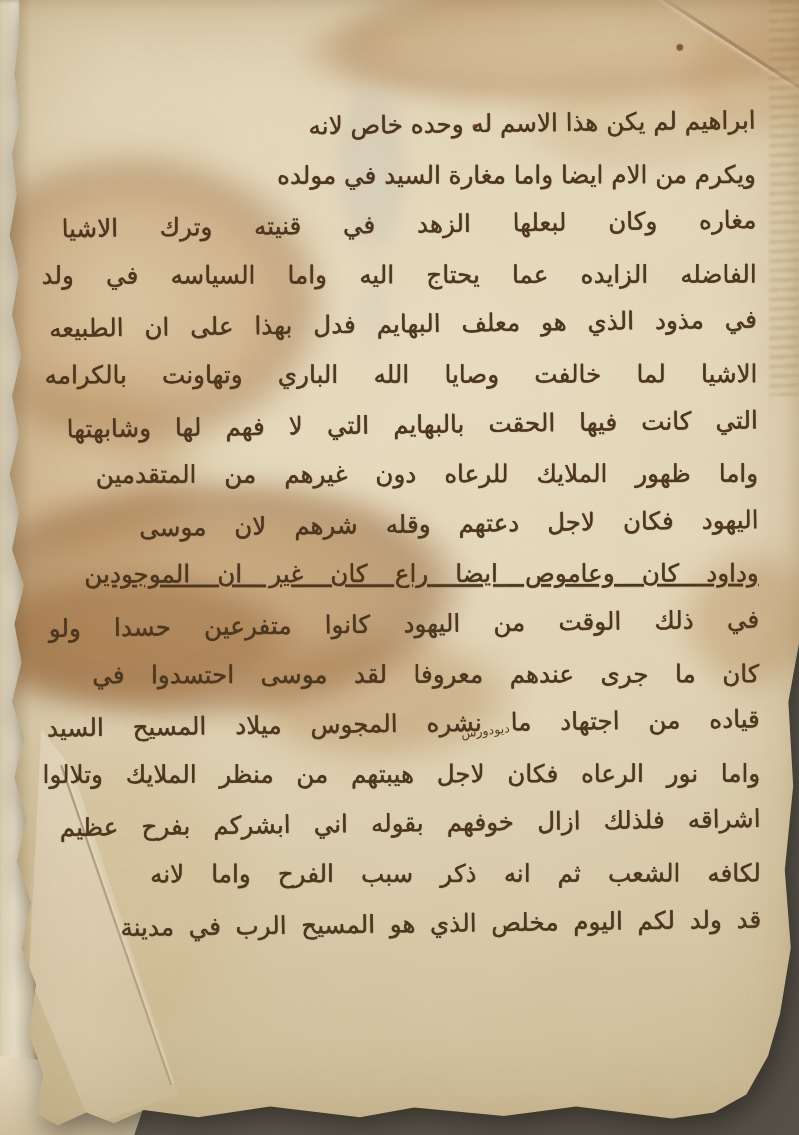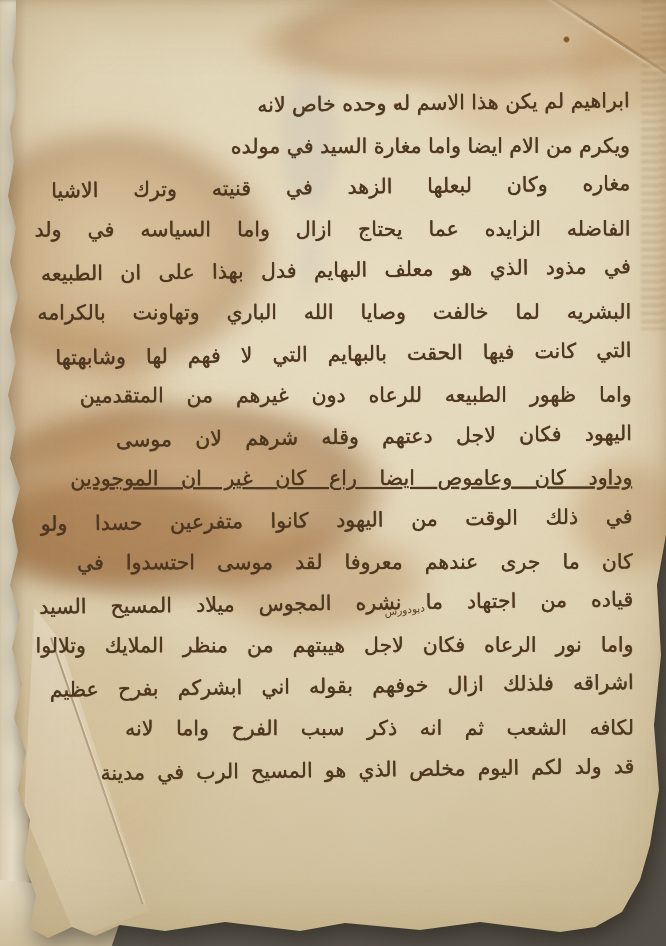--- a/index.html
+++ b/index.html
@@ -133,25 +133,25 @@
     <div class="crease-topright"></div>
     <div class="edge-left-shade"></div>
     <div class="binding-fray"></div>
     <div class="speck-a"></div>
     <div class="speck-b"></div>
 
     <div class="text-block">
       <p>ابراهيم لم يكن هذا الاسم له وحده خاص لانه يكرم من الاب</p>
       <p>ويكرم من الام ايضا واما مغارة السيد في مولده في</p>
       <p>مغاره وكان لبعلها الزهد في قنيته وترك الاشيا</p>
-      <p>الفاضله الزايده عما يحتاج ازال واما السياسه في ولد</p>
+      <p>الفاضله الزايده عما يحتاج اليه واما السياسه في ولد</p>
       <p>في مذود الذي هو معلف البهايم فدل بهذا على ان الطبيعه</p>
-      <p>البشريه لما خالفت وصايا الله الباري وتهاونت بالكرامه</p>
+      <p>الاشيا لما خالفت وصايا الله الباري وتهاونت بالكرامه</p>
       <p>التي كانت فيها الحقت بالبهايم التي لا فهم لها وشابهتها</p>
-      <p>واما ظهور الطبيعه للرعاه دون غيرهم من المتقدمين</p>
+      <p>واما ظهور الملايك للرعاه دون غيرهم من المتقدمين</p>
       <p>اليهود فكان لاجل دعتهم وقله شرهم لان موسى</p>
       <p>وداود كان وعاموص ايضا راع كان غير ان الموجودين</p>
       <p>في ذلك الوقت من اليهود كانوا متفرعين حسدا ولو</p>
       <p>كان ما جرى عندهم معروفا لقد موسى احتسدوا في</p>
       <p>قياده من اجتهاد ما نشره المجوس ميلاد المسيح السيد</p>
       <p>واما نور الرعاه فكان لاجل هيبتهم من منظر الملايك وتلالوا</p>
       <p>اشراقه فلذلك ازال خوفهم بقوله اني ابشركم بفرح عظيم</p>
       <p>لكافه الشعب ثم انه ذكر سبب الفرح واما لانه</p>
       <p>قد ولد لكم اليوم مخلص الذي هو المسيح الرب في مدينة</p>
       <span class="gloss">ديودورس</span>

